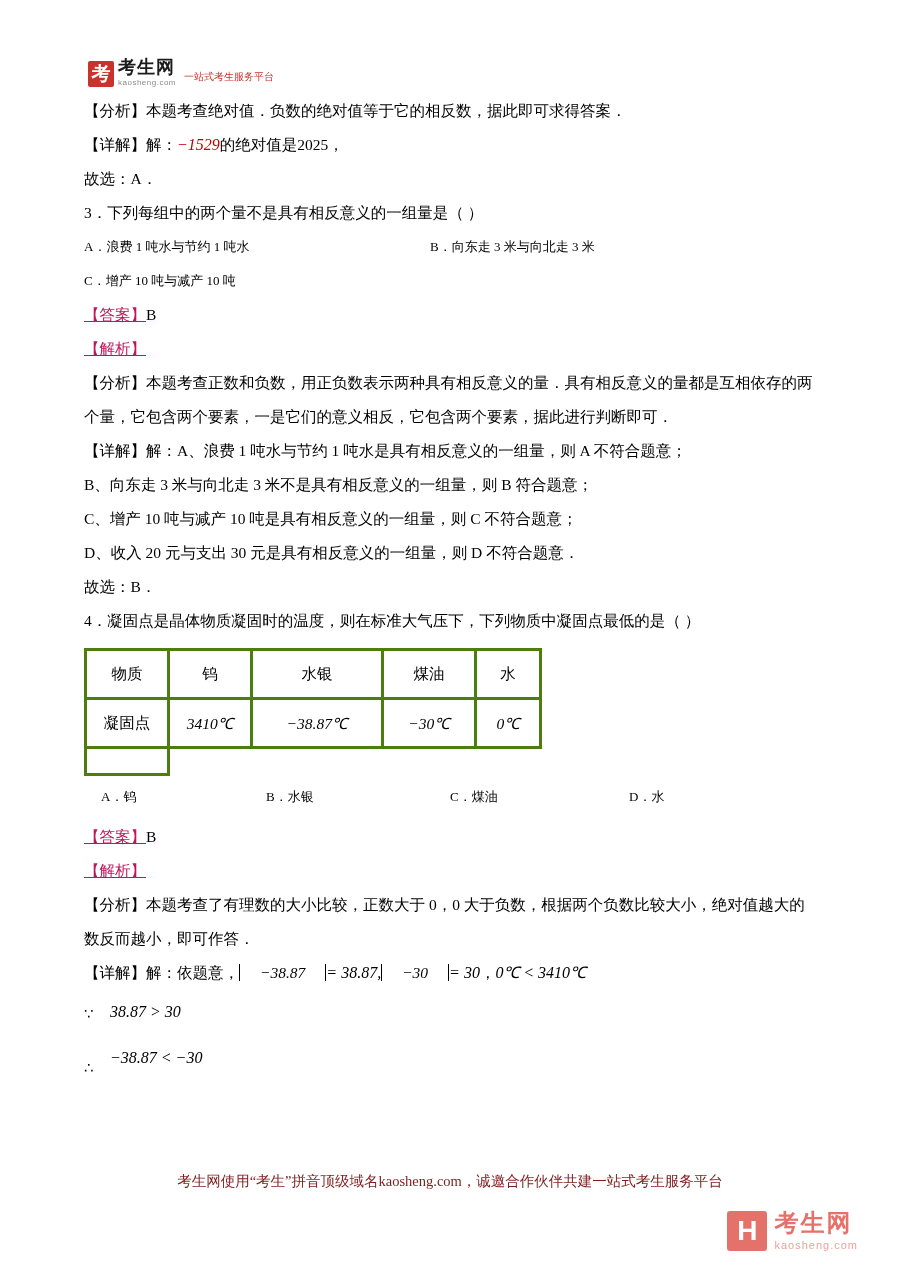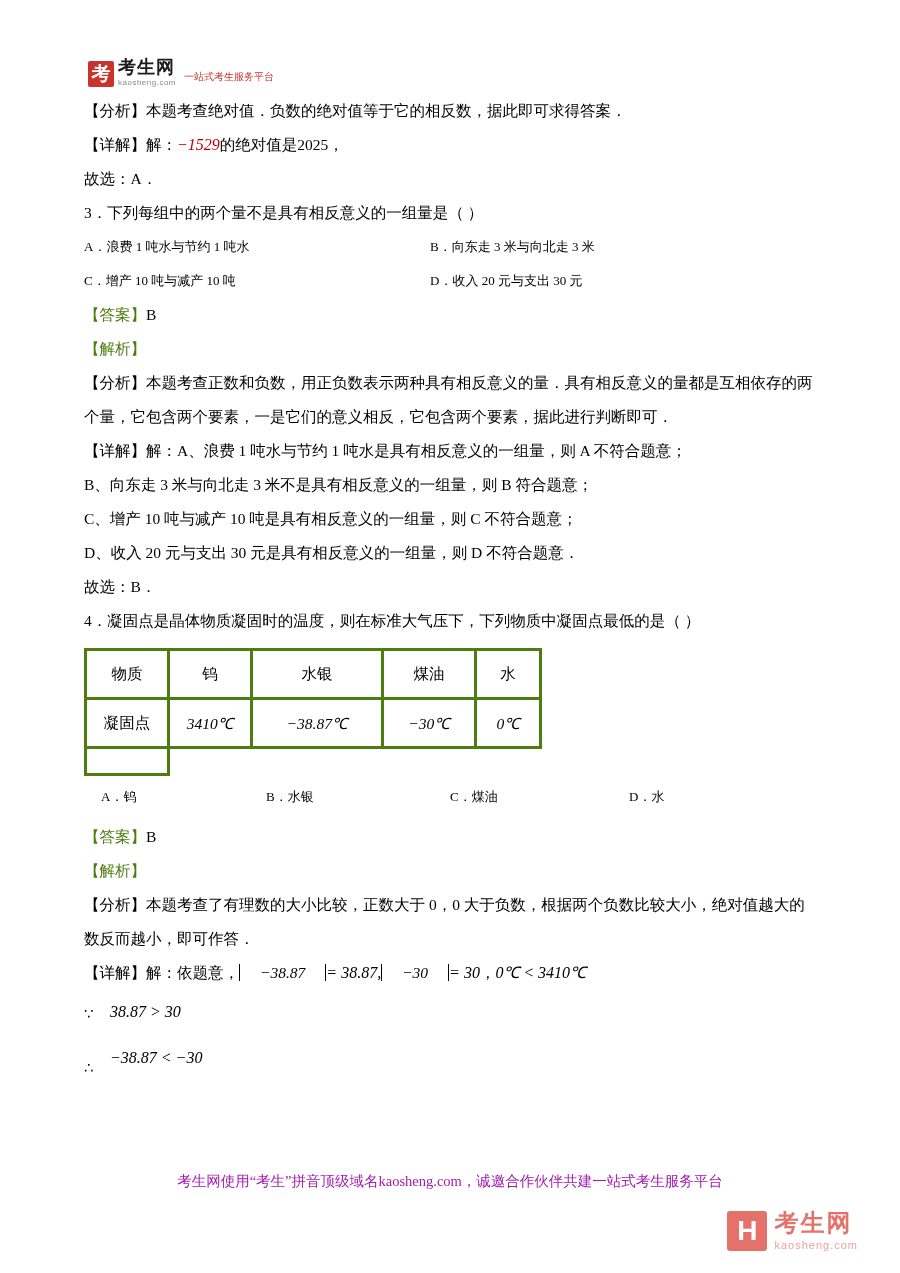--- a/index.html
+++ b/index.html
@@ -81,21 +81,21 @@
   }
   .line {
     font-size: 15.5px;
     line-height: 34px;
     white-space: nowrap;
   }
   .line.wrap { white-space: normal; }
   .tag {
     font-weight: normal;
   }
-  .blue { color: #4d7c0f; }
+  .blue { color: #be185d; text-decoration: underline; }
   .red { color: #c00000; }
 
   .q-line {
     font-size: 15.5px;
     line-height: 34px;
   }
   .opts {
     position: relative;
     height: 34px;
     font-size: 13px;
@@ -171,21 +171,21 @@
   }
 
   
   .footer-note {
     position: absolute;
     left: 0;
     top: 1172px;
     width: 900px;
     text-align: center;
     font-size: 14.5px;
-    color: #a21caf;
+    color: #7f1d1d;
   }
   .wm {
     position: absolute;
     right: 42px;
     bottom: 22px;
     display: flex;
     align-items: center;
     gap: 7px;
     opacity: .85;
   }
@@ -249,23 +249,20 @@
       <div class="opt" style="left:0;">
         <span>A．</span><span>浪费 1 吨水与节约 1 吨水</span>
       </div>
       <div class="opt" style="left:346px;">
         <span>B．</span><span>向东走 3 米与向北走 3 米</span>
       </div>
     </div>
     <div class="opts">
       <div class="opt" style="left:0;">
         <span>C．</span><span>增产 10 吨与减产 10 吨</span>
-      </div>
-      <div class="opt" style="left:346px;">
-        <span>D．</span><span>收入 20 元与支出 30 元</span>
       </div>
     </div>
 
     <div class="line">
       <span class="blue">【答案】</span><span>B</span>
     </div>
     <div class="line">
       <span class="blue">【解析】</span>
     </div>
     <div class="line wrap">

